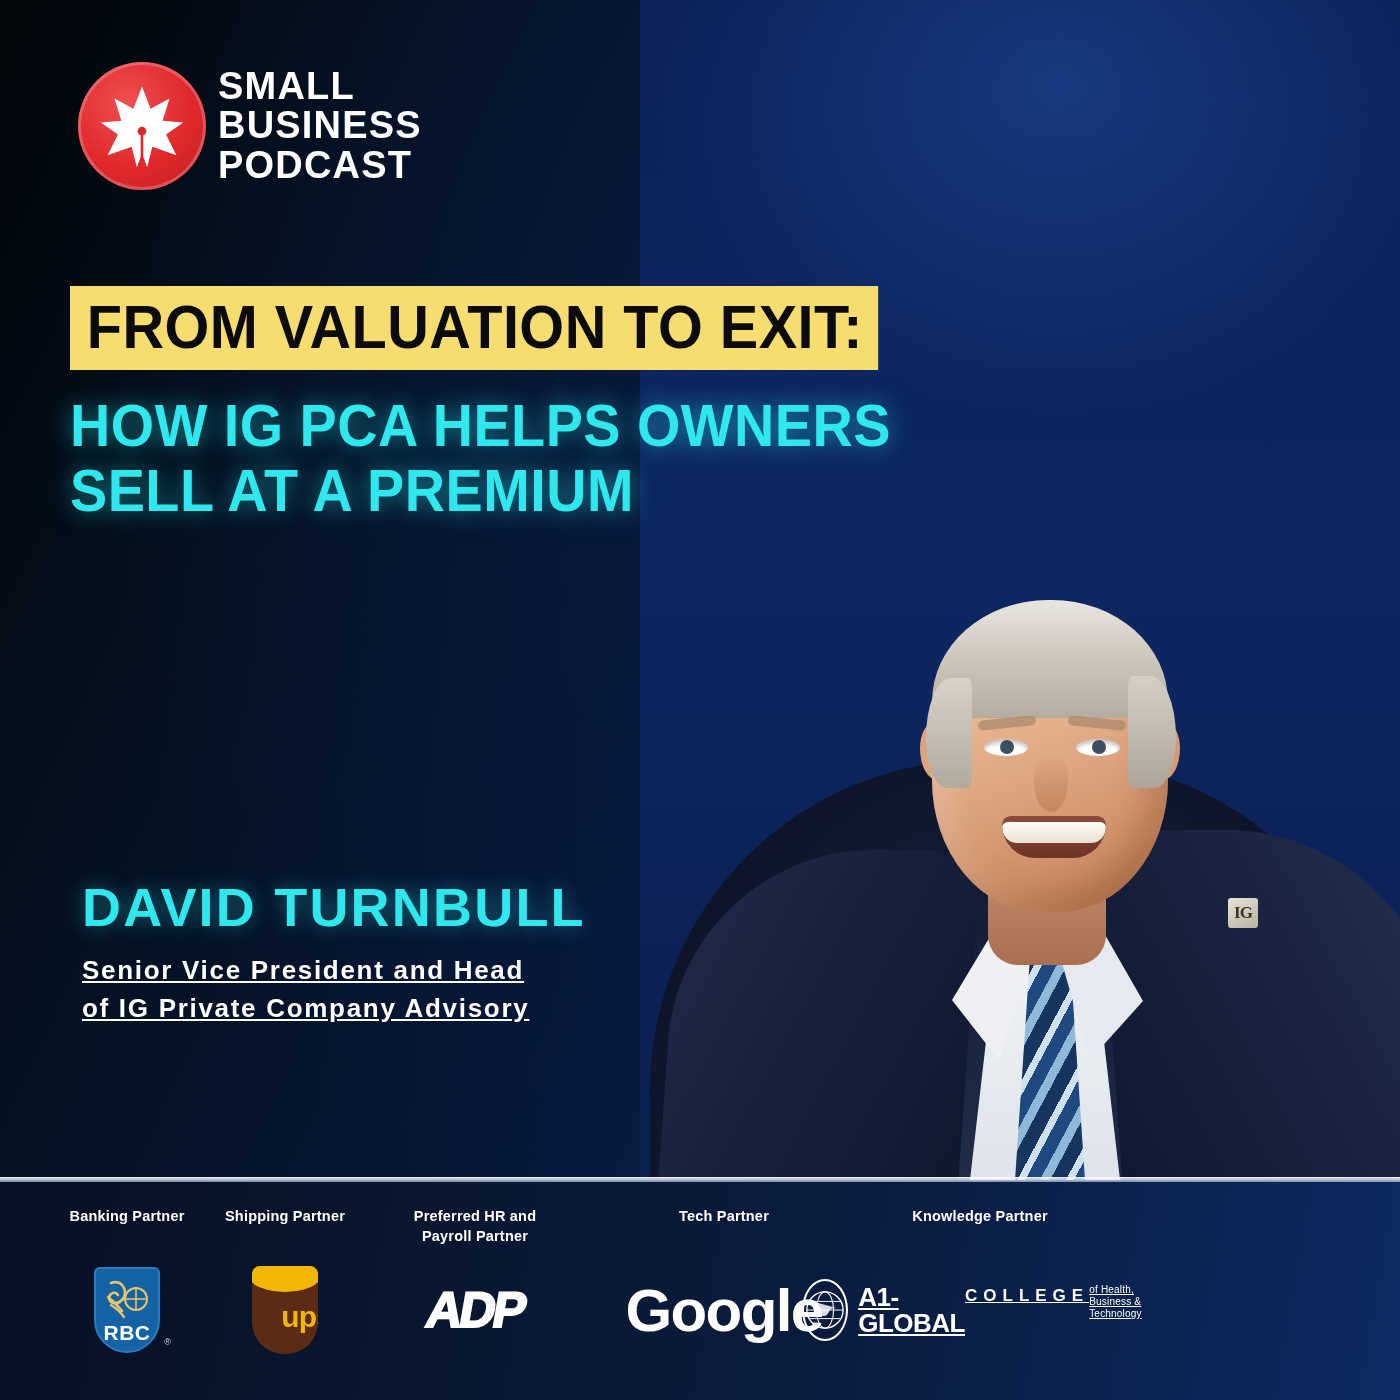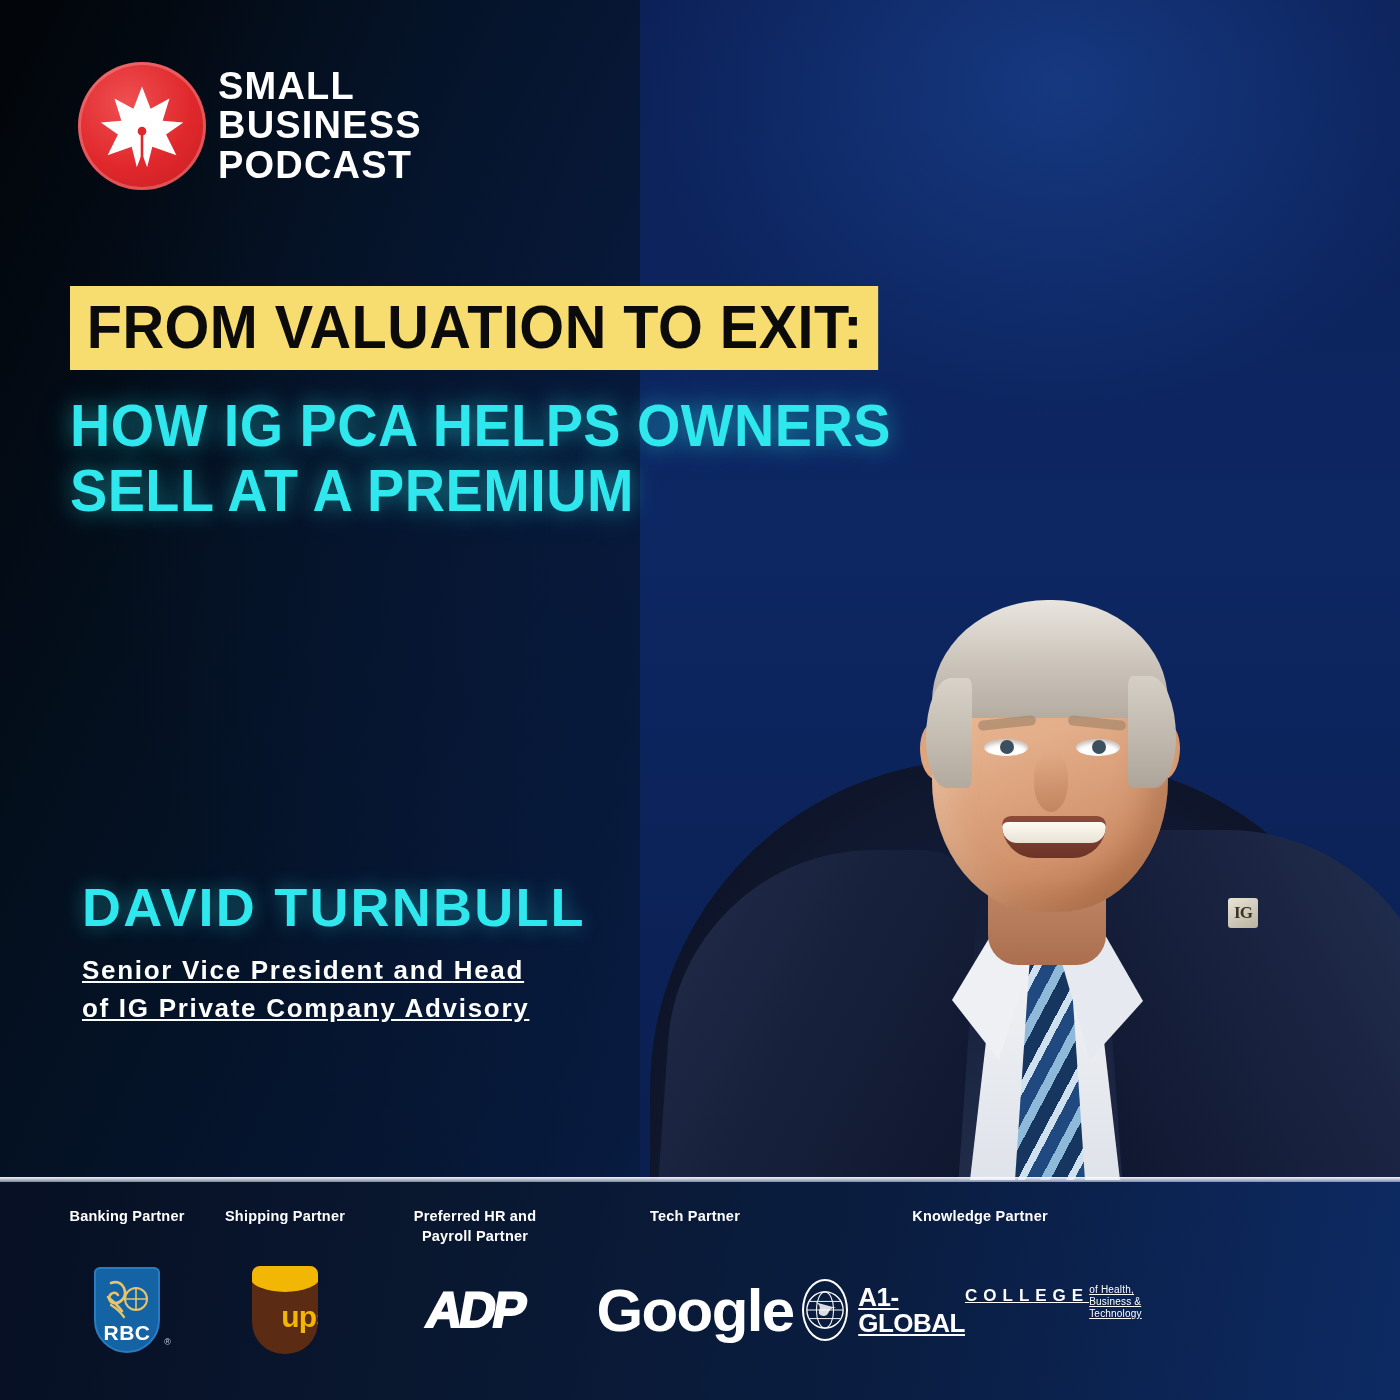--- a/index.html
+++ b/index.html
@@ -362,21 +362,21 @@
       </div>
 
       <div class="partner" style="left:365px;">
         <div class="partner-label">Preferred HR and
 Payroll Partner</div>
         <div class="partner-logo">
           <span class="adp-text">ADP</span>
         </div>
       </div>
 
-      <div class="partner" style="left:585px;">
+      <div class="partner" style="left:614px;">
         <div class="partner-label">Tech Partner</div>
         <div class="partner-logo">
           <span class="google-text">Google</span>
         </div>
       </div>
 
       <div class="partner" style="left:840px; width:280px;">
         <div class="partner-label">Knowledge Partner</div>
         <div class="partner-logo">
           <div class="a1">

